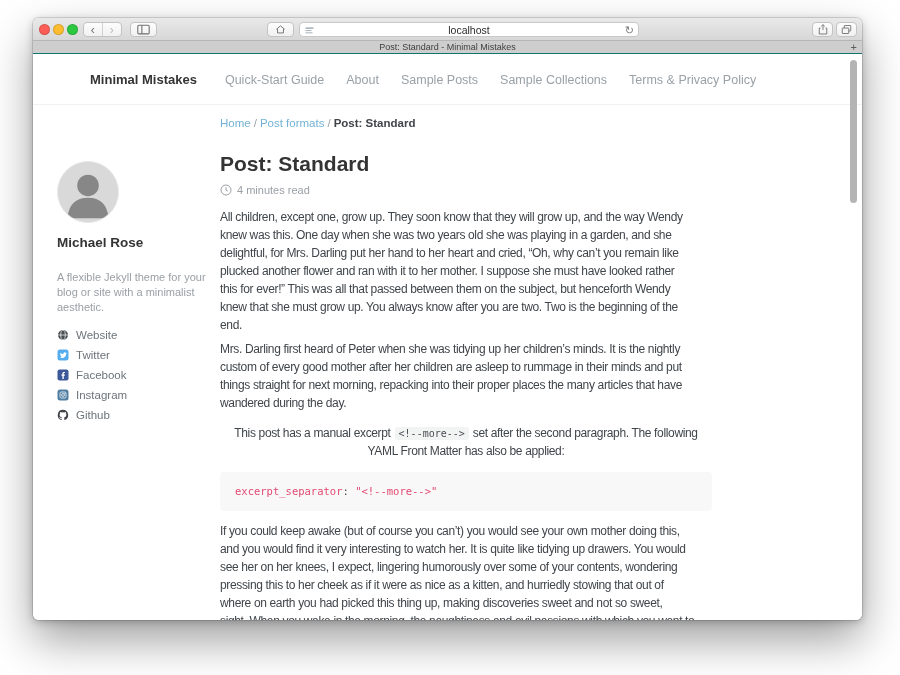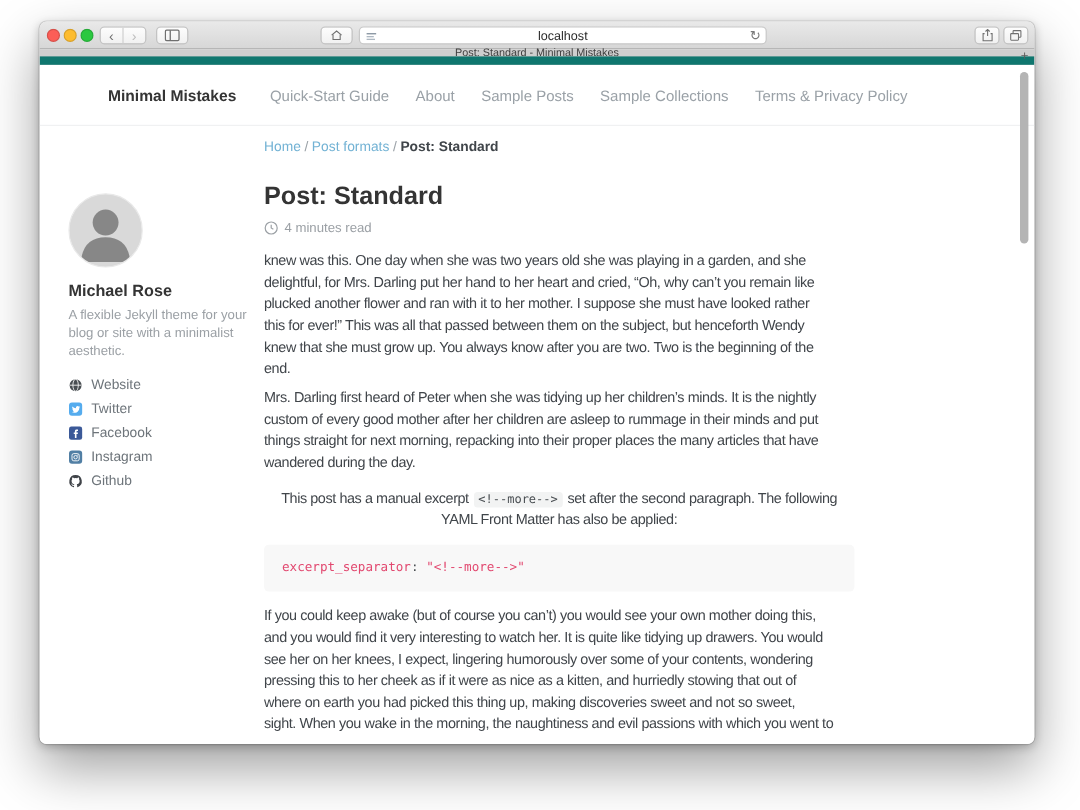--- a/index.html
+++ b/index.html
@@ -33,42 +33,42 @@
 
   .urlfield {
     position:absolute; left:266px; top:4px; width:340px; height:15px;
     background:#fff; border:1px solid #c8c8c8; border-radius:4px;
     display:flex; align-items:center; justify-content:center;
     font-size:10.5px; color:#2b2b2b;
   }
   .urlfield .reader { position:absolute; left:5px; top:4px; }
   .urlfield .reload { position:absolute; right:4px; top:0px; font-size:11px; color:#7a7a7a; line-height:15px; }
 
-  .tabbar { position:relative; height:13px; background:#cecece; border-bottom:7px solid #0f766e;
+  .tabbar { position:relative; height:13px; background:#cecece; border-bottom:1px solid #0f766e;
     display:flex; align-items:center; justify-content:center; font-size:9px; color:#3e3e3e; }
   .newtab { position:absolute; right:5px; top:0; font-size:11px; color:#5d5d5d; line-height:12px; }
 
   
   .page { position:absolute; top:37px; left:0; right:0; bottom:0; background:#fff; overflow:hidden; }
 
   .sitenav { height:50px; border-bottom:1px solid #f0f1f2; display:flex; align-items:center; padding:0 25px; }
   .sitetitle { font-size:13px; font-weight:bold; color:#343434; margin-right:28px;margin-left:32px; }
   .navlinks { display:flex; gap:22px; }
   .navlink { font-size:12.5px; color:#9aa1a7; }
 
   .breadcrumb { position:absolute; left:187px; top:62px; font-size:11.5px; color:#9aa1a7; }
   .breadcrumb .bl { color:#72b2d4; }
   .breadcrumb .sep { margin:0 3px; color:#9aa1a7; }
   .breadcrumb .cur { color:#40454a; font-weight:bold; }
 
   
   .sidebar { position:absolute; left:24px; top:106px; width:162px; }
   .avatar { width:62px; height:62px; border-radius:50%; overflow:hidden; background:#dcdcdc; border:1px solid #e9e9e9; }
   .authname { margin-top:12px; font-size:13.5px; font-weight:bold; color:#343434; }
-  .authbio { margin-top:6px; font-size:11px; line-height:15px; color:#9ba0a5; width:158px; }
+  .authbio { margin-top:20px; font-size:11px; line-height:15px; color:#9ba0a5; width:158px; }
   .slinks { margin-top:10px; }
   .slink { display:flex; align-items:center; gap:7px; height:20px; }
   .slink .lbl { font-size:11.5px; color:#6d747a; }
   .slink svg { flex:0 0 auto; }
 
   
   .main { position:absolute; left:187px; top:96px; width:492px; }
   .ptitle { font-size:21px; font-weight:bold; color:#343434; line-height:26px; }
   .pmeta { margin-top:6px; display:flex; align-items:center; gap:5px; font-size:11px; color:#9ba0a5; height:14px; }
   .para { margin-top:11px; }
@@ -230,20 +230,21 @@
       <div class="ptitle">Post: Standard</div>
       <div class="pmeta">
         <svg width="12" height="12" viewBox="0 0 24 24">
           <circle cx="12" cy="12" r="10" fill="none" stroke="#9ba0a5" stroke-width="2"></circle>
           <path d="M12 6.5V12l3.6 2.1" fill="none" stroke="#9ba0a5" stroke-width="2"></path>
         </svg>
         <span>4 minutes read</span>
       </div>
 
       <div class="para p1">
+        <div class="ln">All children, except one, grow up. They soon know that they will grow up, and the way Wendy</div>
         <div class="ln">knew was this. One day when she was two years old she was playing in a garden, and she</div>
         <div class="ln">delightful, for Mrs. Darling put her hand to her heart and cried, “Oh, why can’t you remain like</div>
         <div class="ln">plucked another flower and ran with it to her mother. I suppose she must have looked rather</div>
         <div class="ln">this for ever!” This was all that passed between them on the subject, but henceforth Wendy</div>
         <div class="ln">knew that she must grow up. You always know after you are two. Two is the beginning of the</div>
         <div class="ln">end.</div>
       </div>
 
       <div class="para p2">
         <div class="ln">Mrs. Darling first heard of Peter when she was tidying up her children’s minds. It is the nightly</div>

